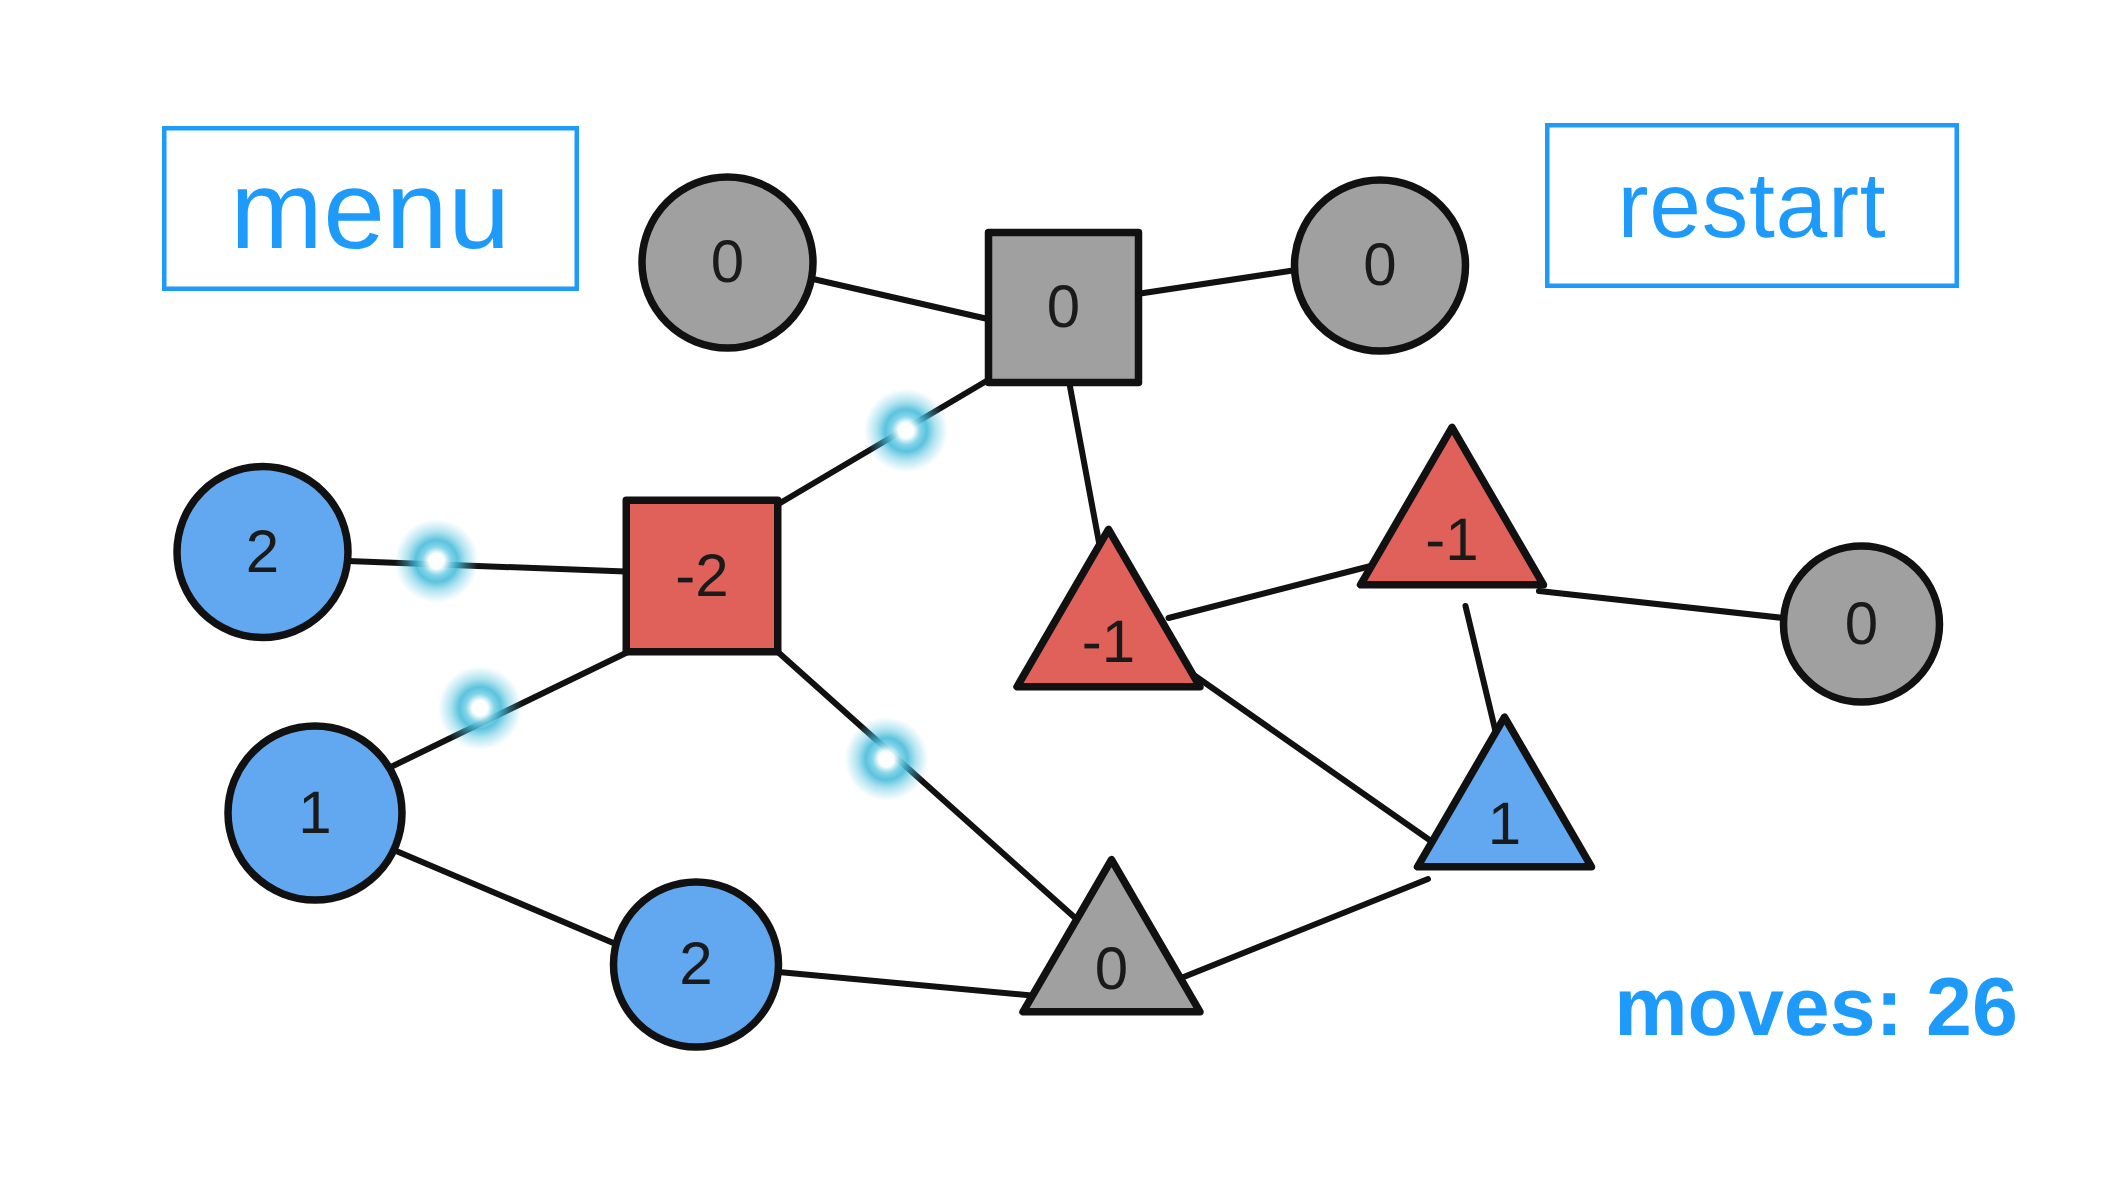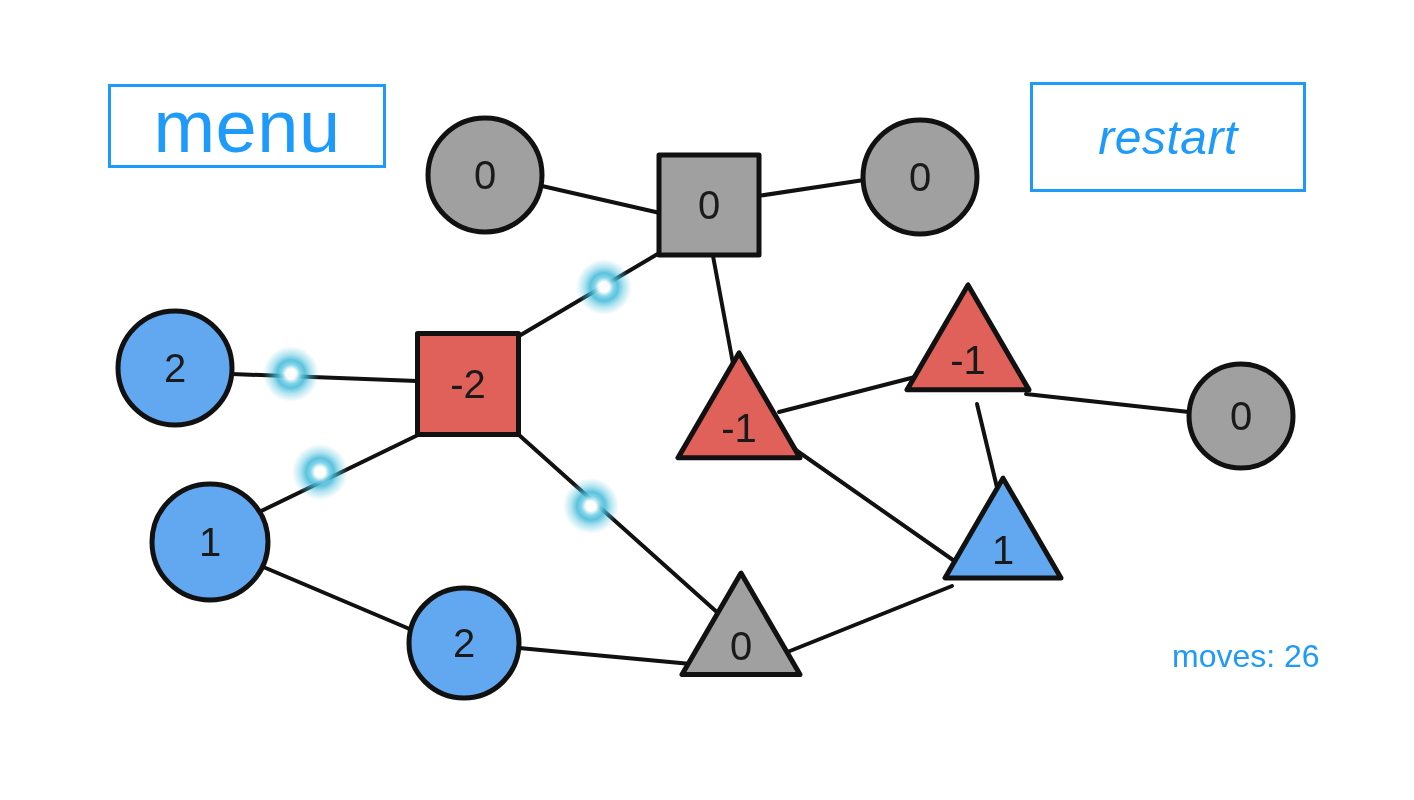--- a/index.html
+++ b/index.html
@@ -19,22 +19,22 @@
     border:3px solid #1e9bfa;
     background:#ffffff;
     box-sizing:border-box;
     display:flex;align-items:center;justify-content:center;
     color:#1e9bfa;
     font-weight:300;
     letter-spacing:0.5px;
     cursor:pointer;
     user-select:none;
   }
-  #menu-button{left:108px;top:84px;width:278px;height:84px;font-size:74px;}
-  #restart-button{left:1030px;top:82px;width:276px;height:110px;font-size:48px;font-style:italic;}
+  #menu-button{left:108px;top:84px;width:278px;height:110px;font-size:74px;}
+  #restart-button{left:1030px;top:82px;width:276px;height:110px;font-size:62px;}
 
   
   svg#graph{position:absolute;left:0;top:0;width:1414px;height:800px;}
   .edge{stroke:#111111;stroke-width:4;fill:none;stroke-linecap:round;}
   .shape{stroke:#111111;stroke-width:5;stroke-linejoin:round;}
   .node-label{
     font-family:"Liberation Sans", sans-serif;
     font-size:40px;
     font-weight:300;
     fill:#1a1a1a;
@@ -42,22 +42,22 @@
     dominant-baseline:central;
     pointer-events:none;
     user-select:none;
   }
 
   
   #scoreboard{
     position:absolute;
     right:68px;top:636px;
     color:#1e9bfa;
-    font-size:32px;
-    font-weight:400;
+    font-size:55px;
+    font-weight:700;
     text-align:right;
     line-height:1.28;
     user-select:none;
     white-space:nowrap;
   }
   #scoreboard .row{display:block;}
   #scoreboard .val{display:inline-block;min-width:62px;text-align:left;}
   #scoreboard .lbl{display:inline-block;}
 </style>
 </head>

